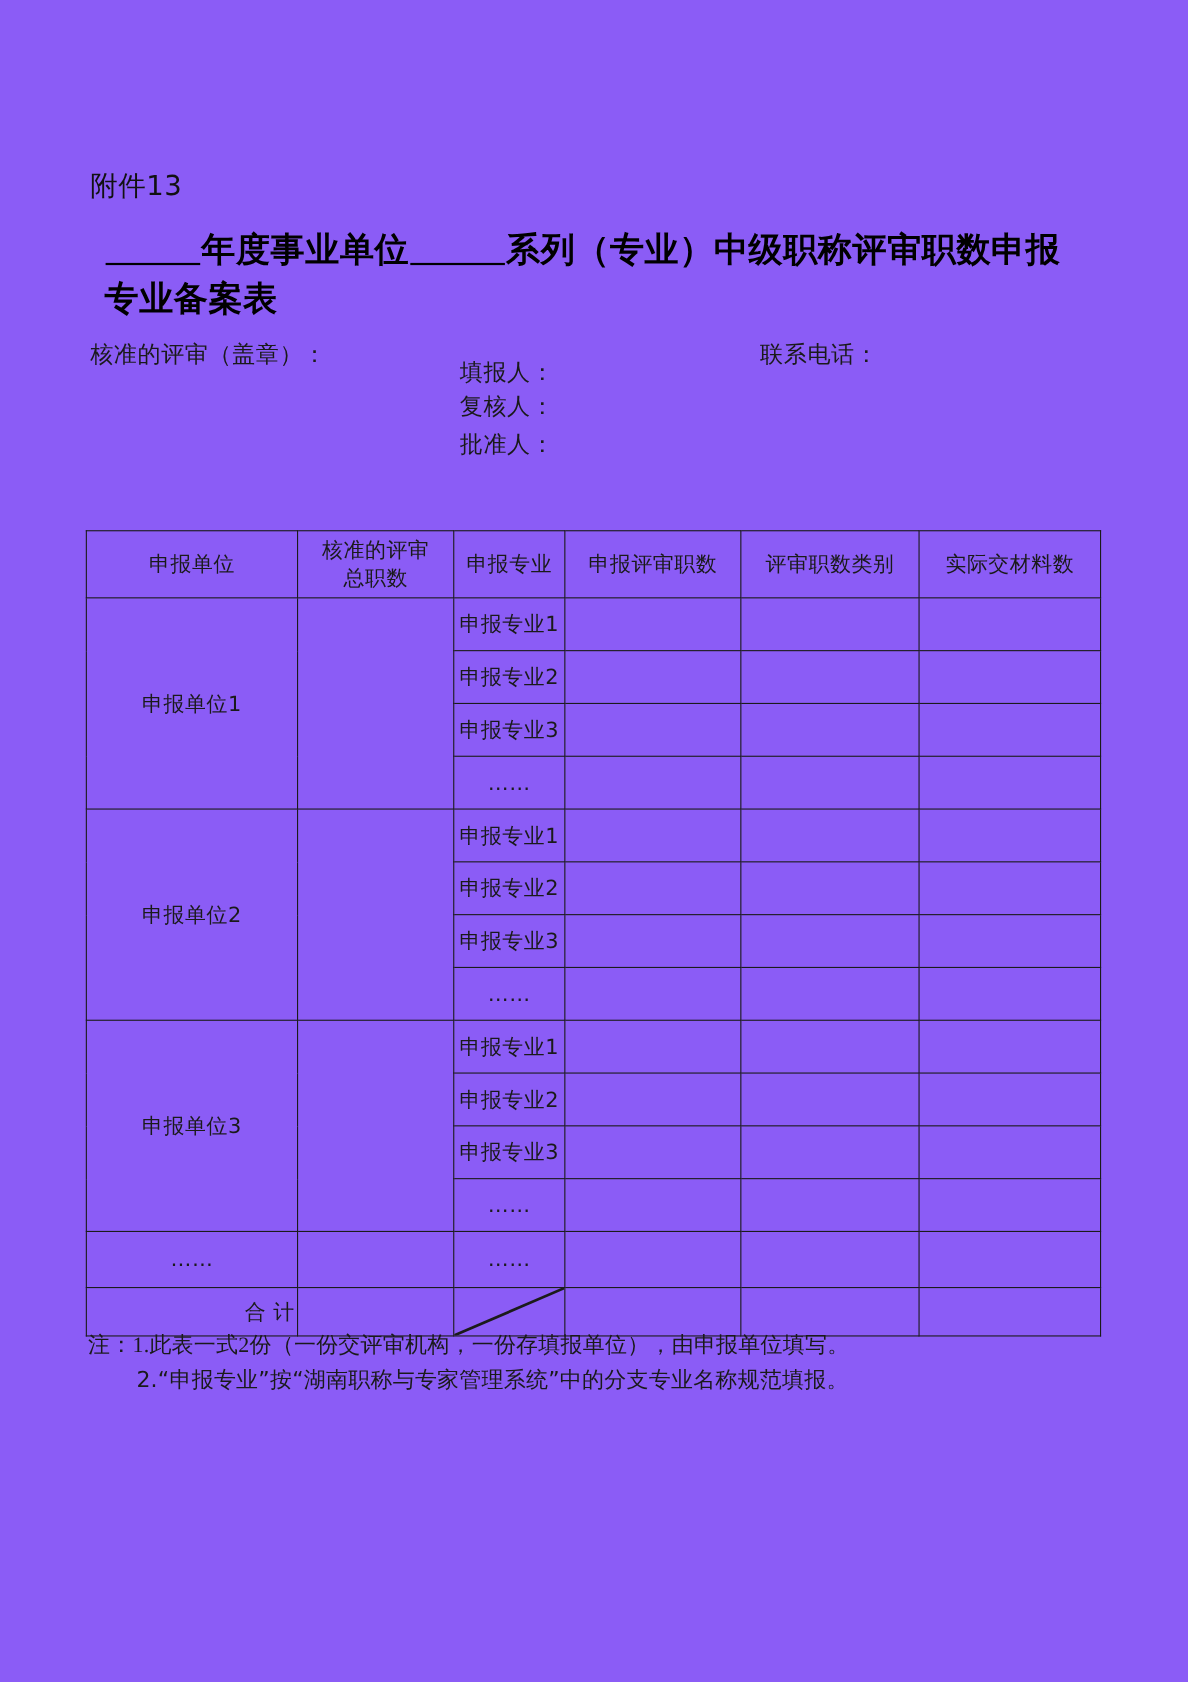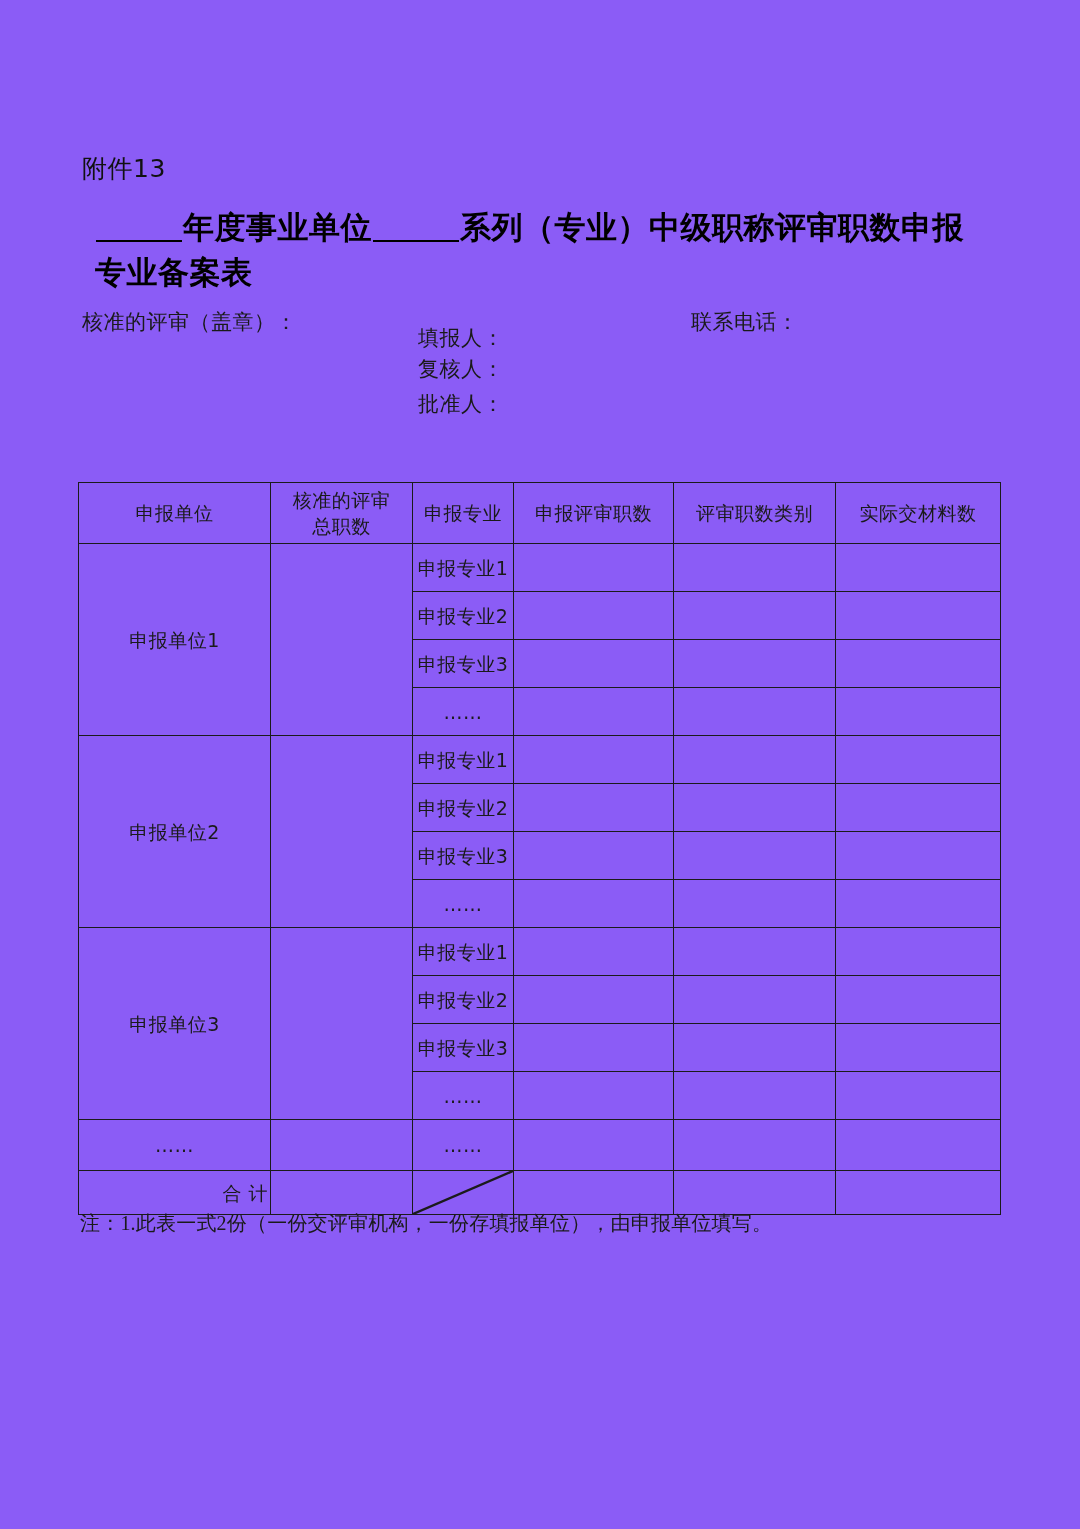--- a/index.html
+++ b/index.html
@@ -299,15 +299,16 @@
           <td></td>
           <td></td>
           <td></td>
         </tr>
       </tbody>
     </table>
   </div>
 
   <div class="notes">
     <p class="note-1">注：1.此表一式2份（一份交评审机构，一份存填报单位），由申报单位填写。</p>
+    <p class="note-2">2.“申报专业”按“湖南职称与专家管理系统”中的分支专业名称规范填报。</p>
   </div>
 
 </div>
 
 </body></html>

